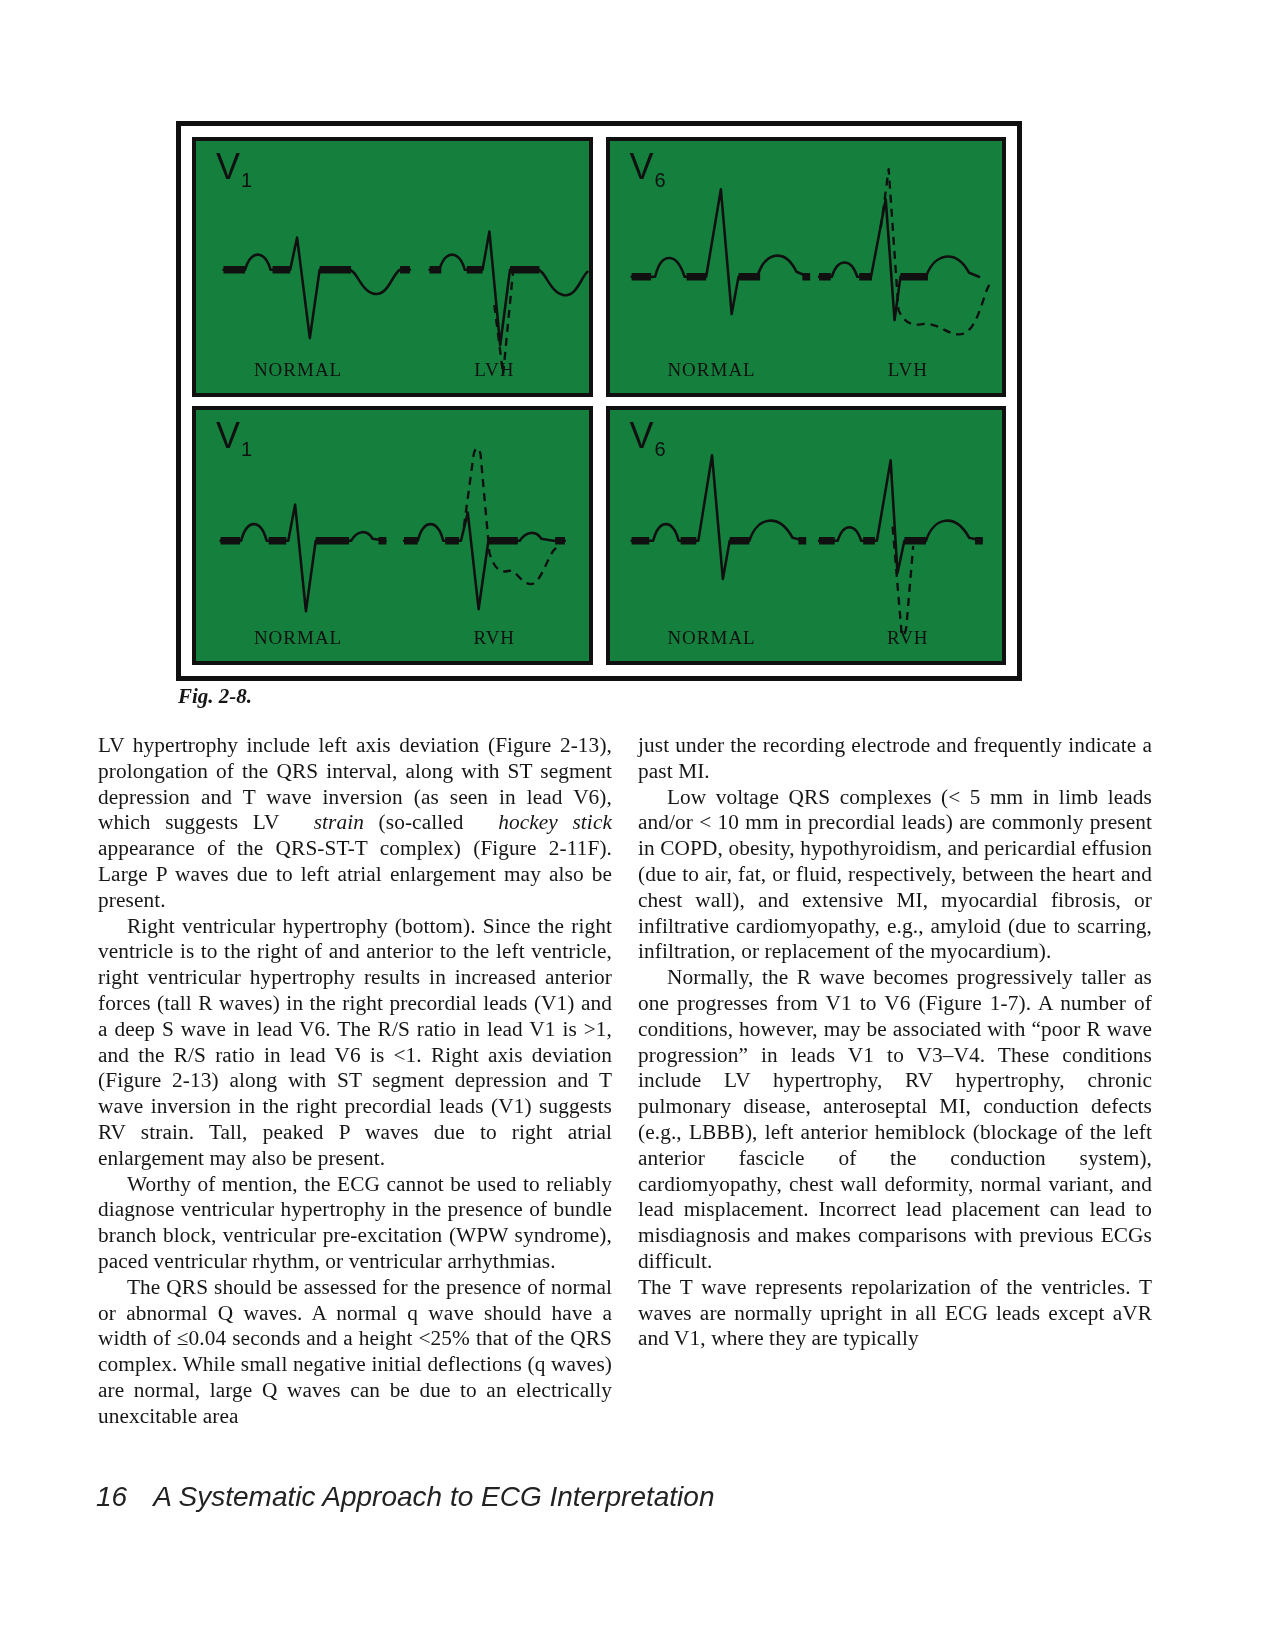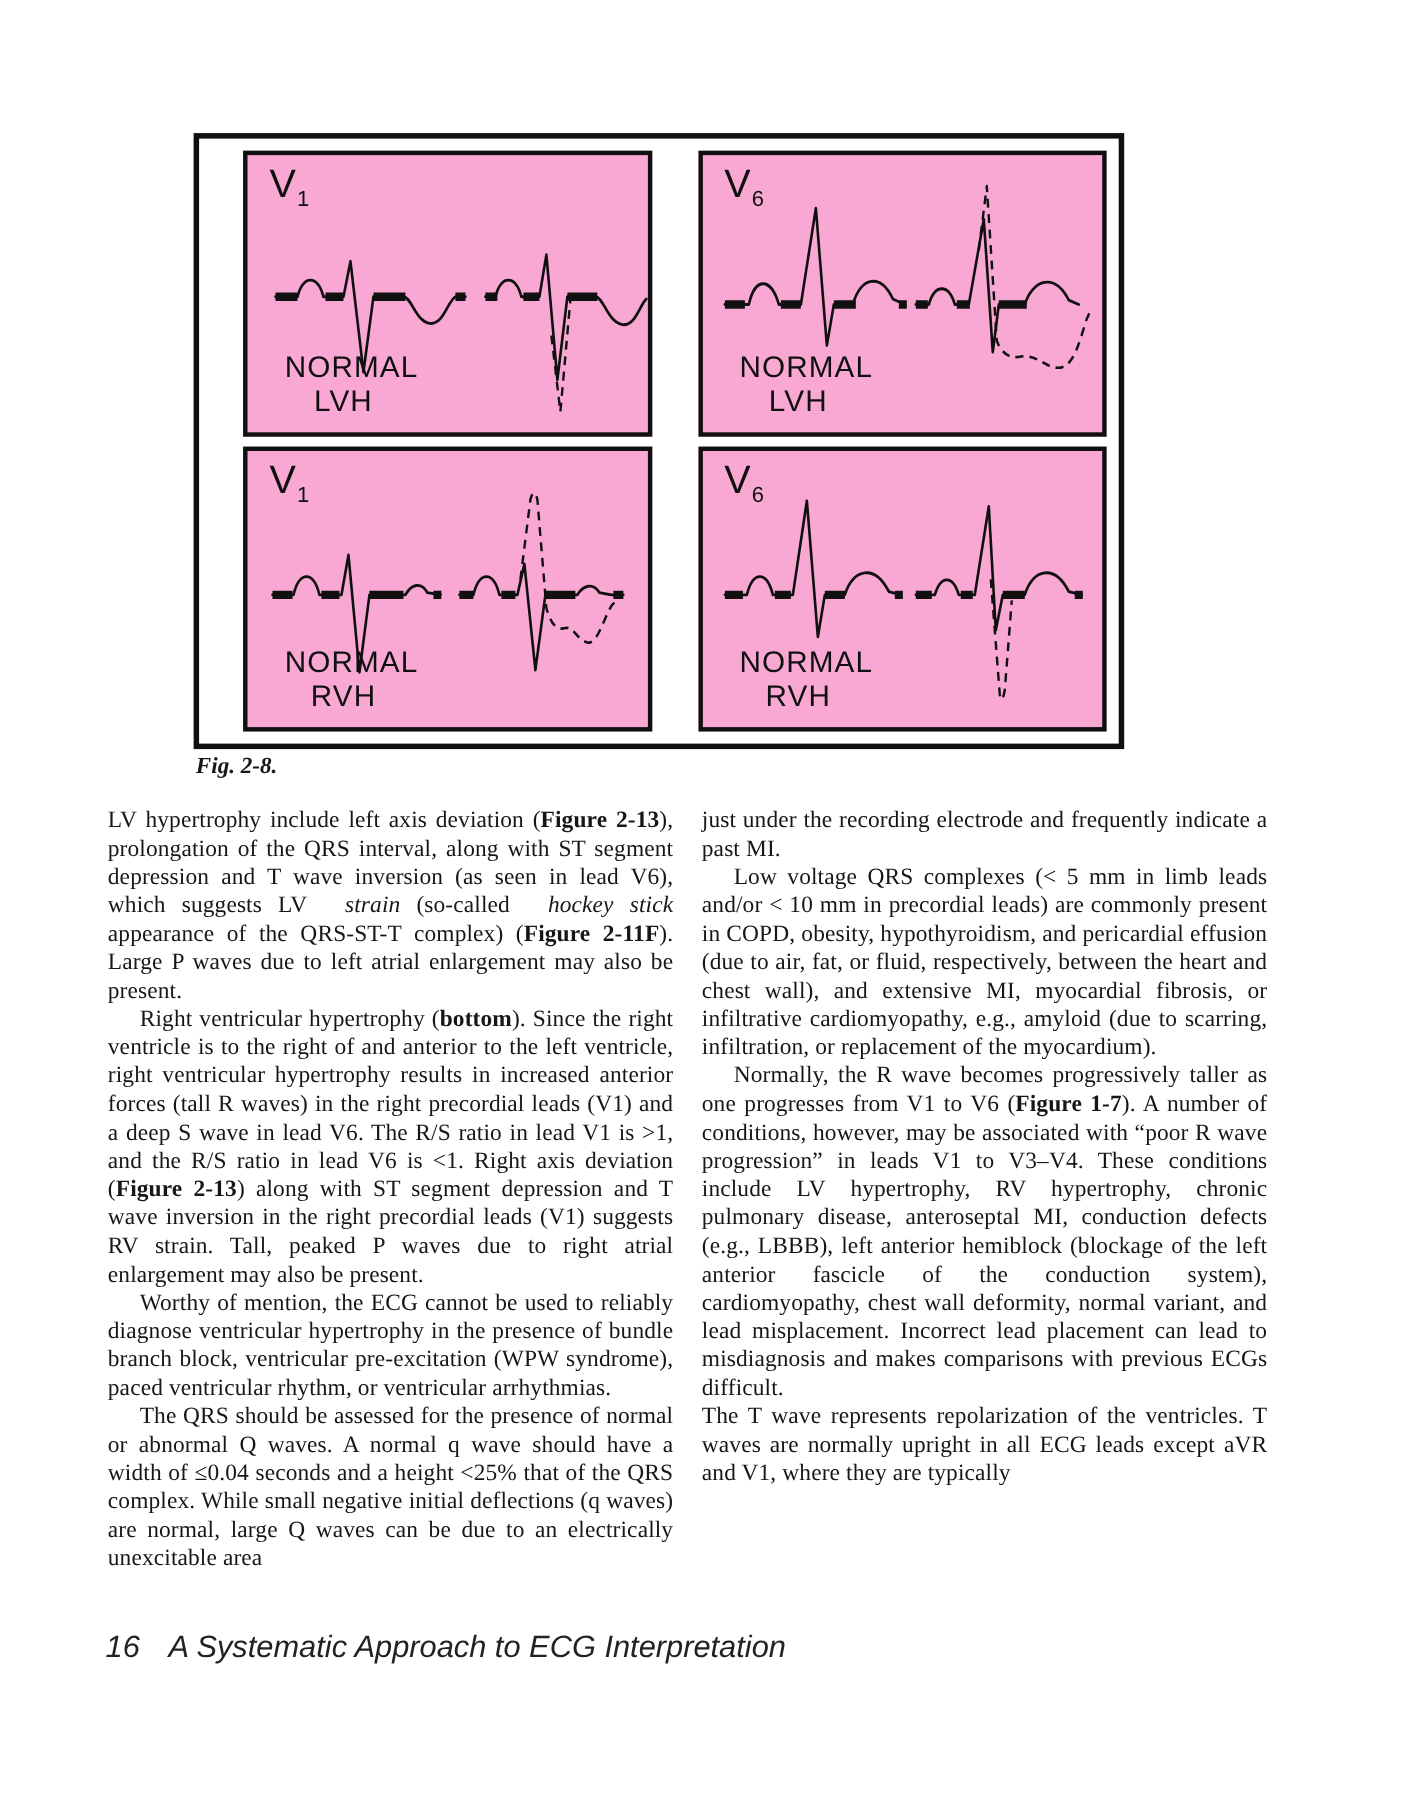--- a/index.html
+++ b/index.html
@@ -21,37 +21,36 @@
     display:grid;
     grid-template-columns:1fr 1fr;
     grid-template-rows:1fr 1fr;
     gap:9px 13px;
     padding:11px;
   }
   .panel{
     position:relative;
     border:4px solid #101010;
     box-sizing:border-box;
-    background:#f9a8d4;
-    margin-left:29px;
+    background:#15803d;
   }
   .lead-label{
     position:absolute;left:20px;top:8px;
     font-family:"Liberation Sans", sans-serif;
     font-size:36px;color:#101010;line-height:1;
   }
   .lead-label sub{
     font-size:20px;vertical-align:-8px;margin-left:1px;
   }
   .panel svg{position:absolute;left:0;top:0;width:100%;height:100%;}
   .trace-labels{
     position:absolute;bottom:12px;left:0;right:0;
     display:flex;
-    font-family:Liberation Sans, sans-serif;
-    font-size:27px;letter-spacing:1px;color:#101010;flex-direction:column;
+    font-family:Liberation Serif, serif;
+    font-size:19px;letter-spacing:1px;color:#101010;
   }
   .trace-labels span{display:block;text-align:center;}
   .trace-labels .tl-left{width:52%;}
   .trace-labels .tl-right{width:48%;}
   .fig-caption{
     position:absolute;left:178px;top:684px;
     font-family:"Liberation Serif", serif;
     font-weight:bold;font-style:italic;
     font-size:21px;color:#161616;
   }
@@ -67,21 +66,21 @@
   }
   .col{width:514px;}
   .col p{
     margin:0;
     font-size:21.3px;
     line-height:25.8px;
     text-align:justify;
     letter-spacing:0.1px;
   }
   .col p.indent{text-indent:29px;}
-  .b{font-weight:bold;}
+  .b{font-weight:normal;}
   .i{font-style:italic;margin-left:20px;}
   h2.sect{
     margin:39px 0 14px 0;
     font-family:"Liberation Sans", sans-serif;
     font-size:32px;
     font-weight:bold;
     color:#161616;
     letter-spacing:0.5px;
   }
   

